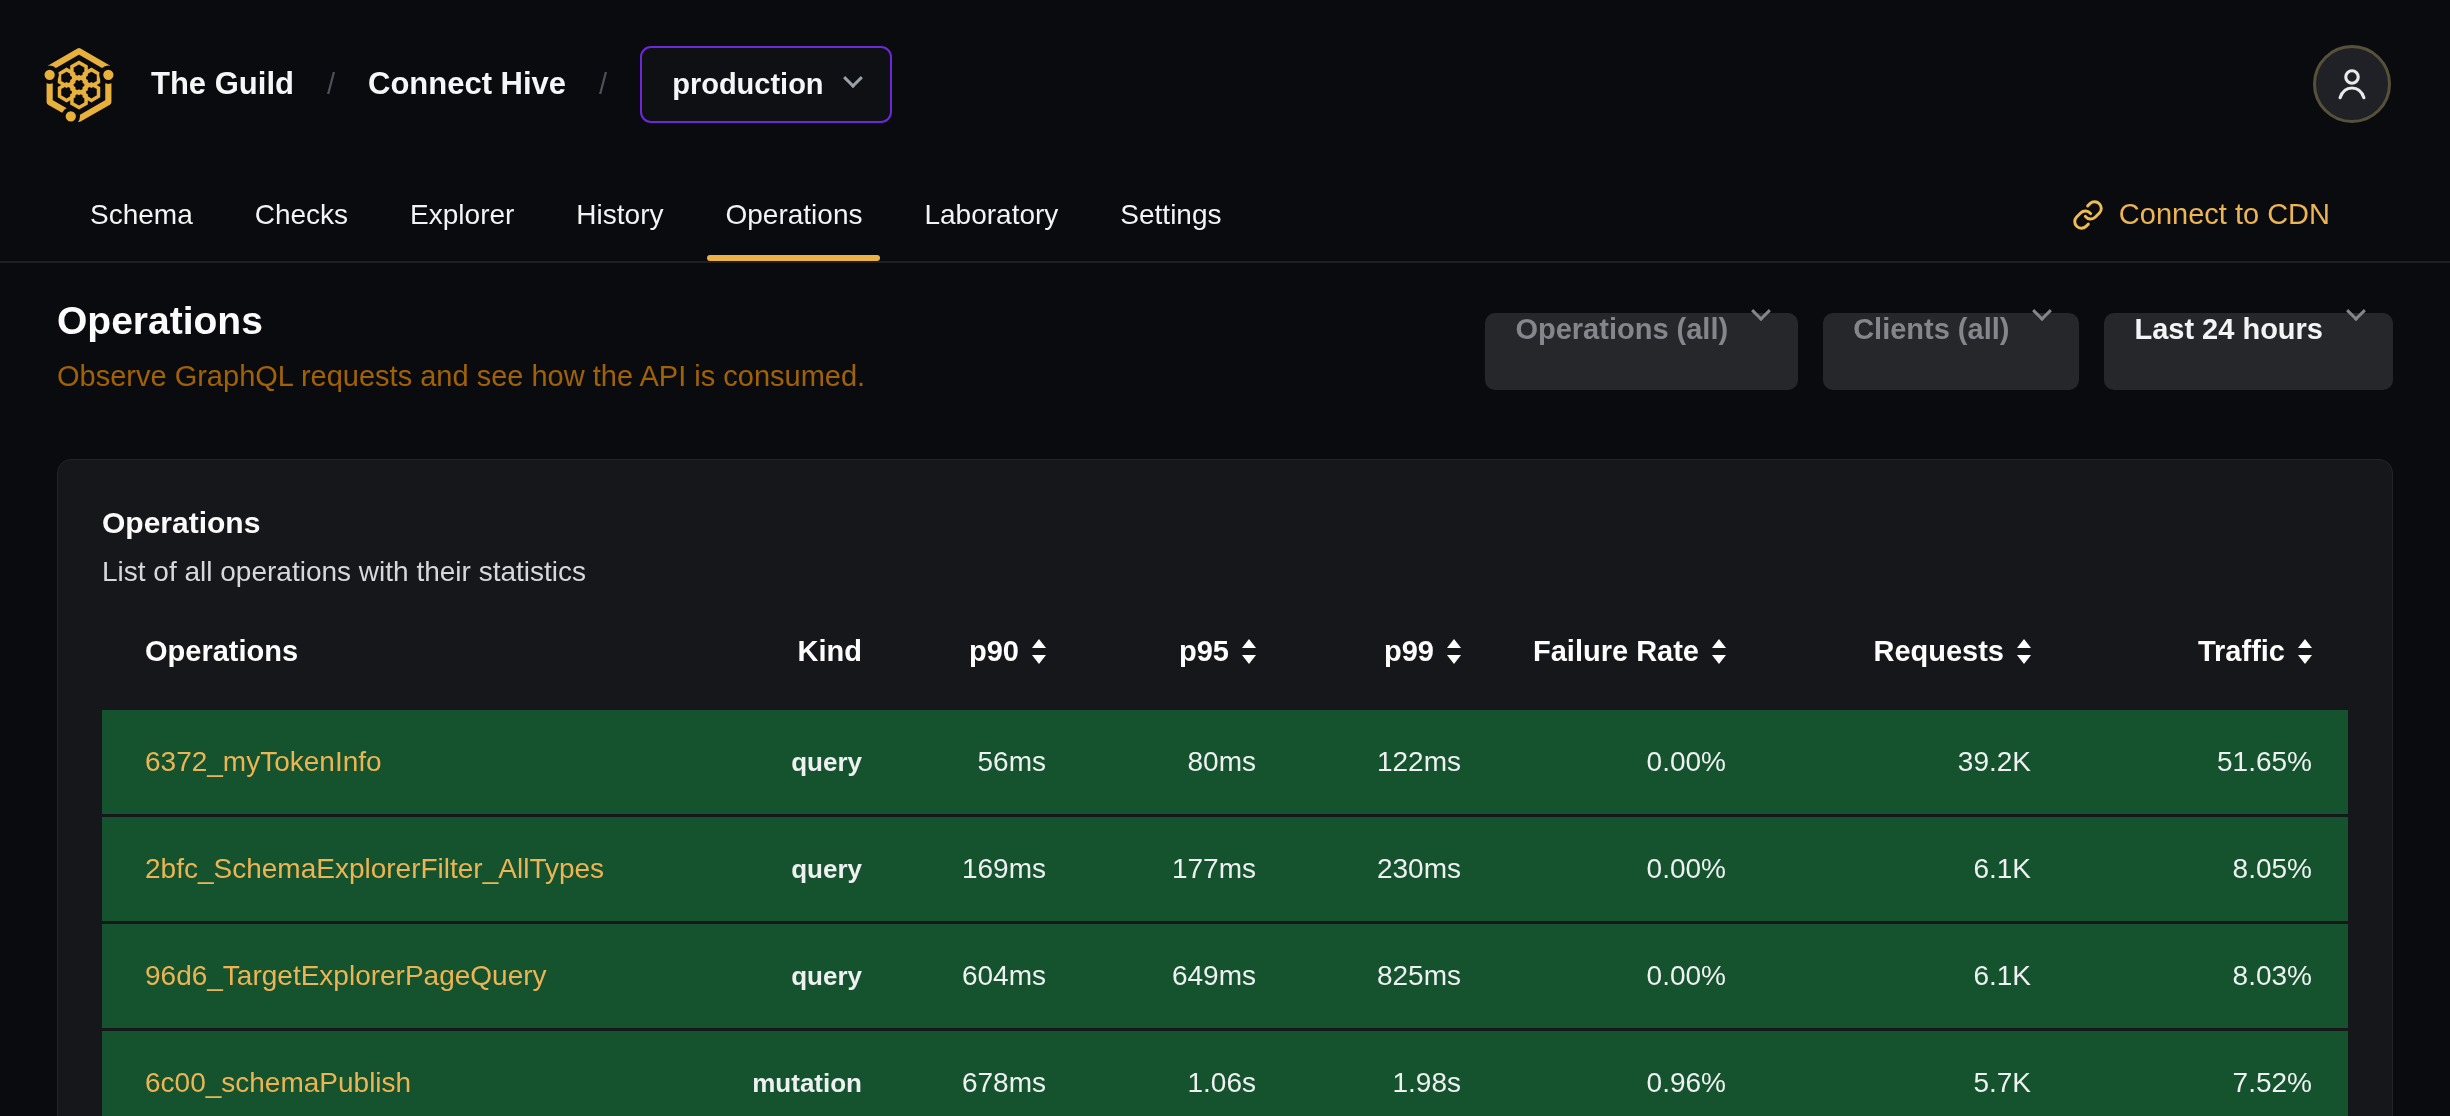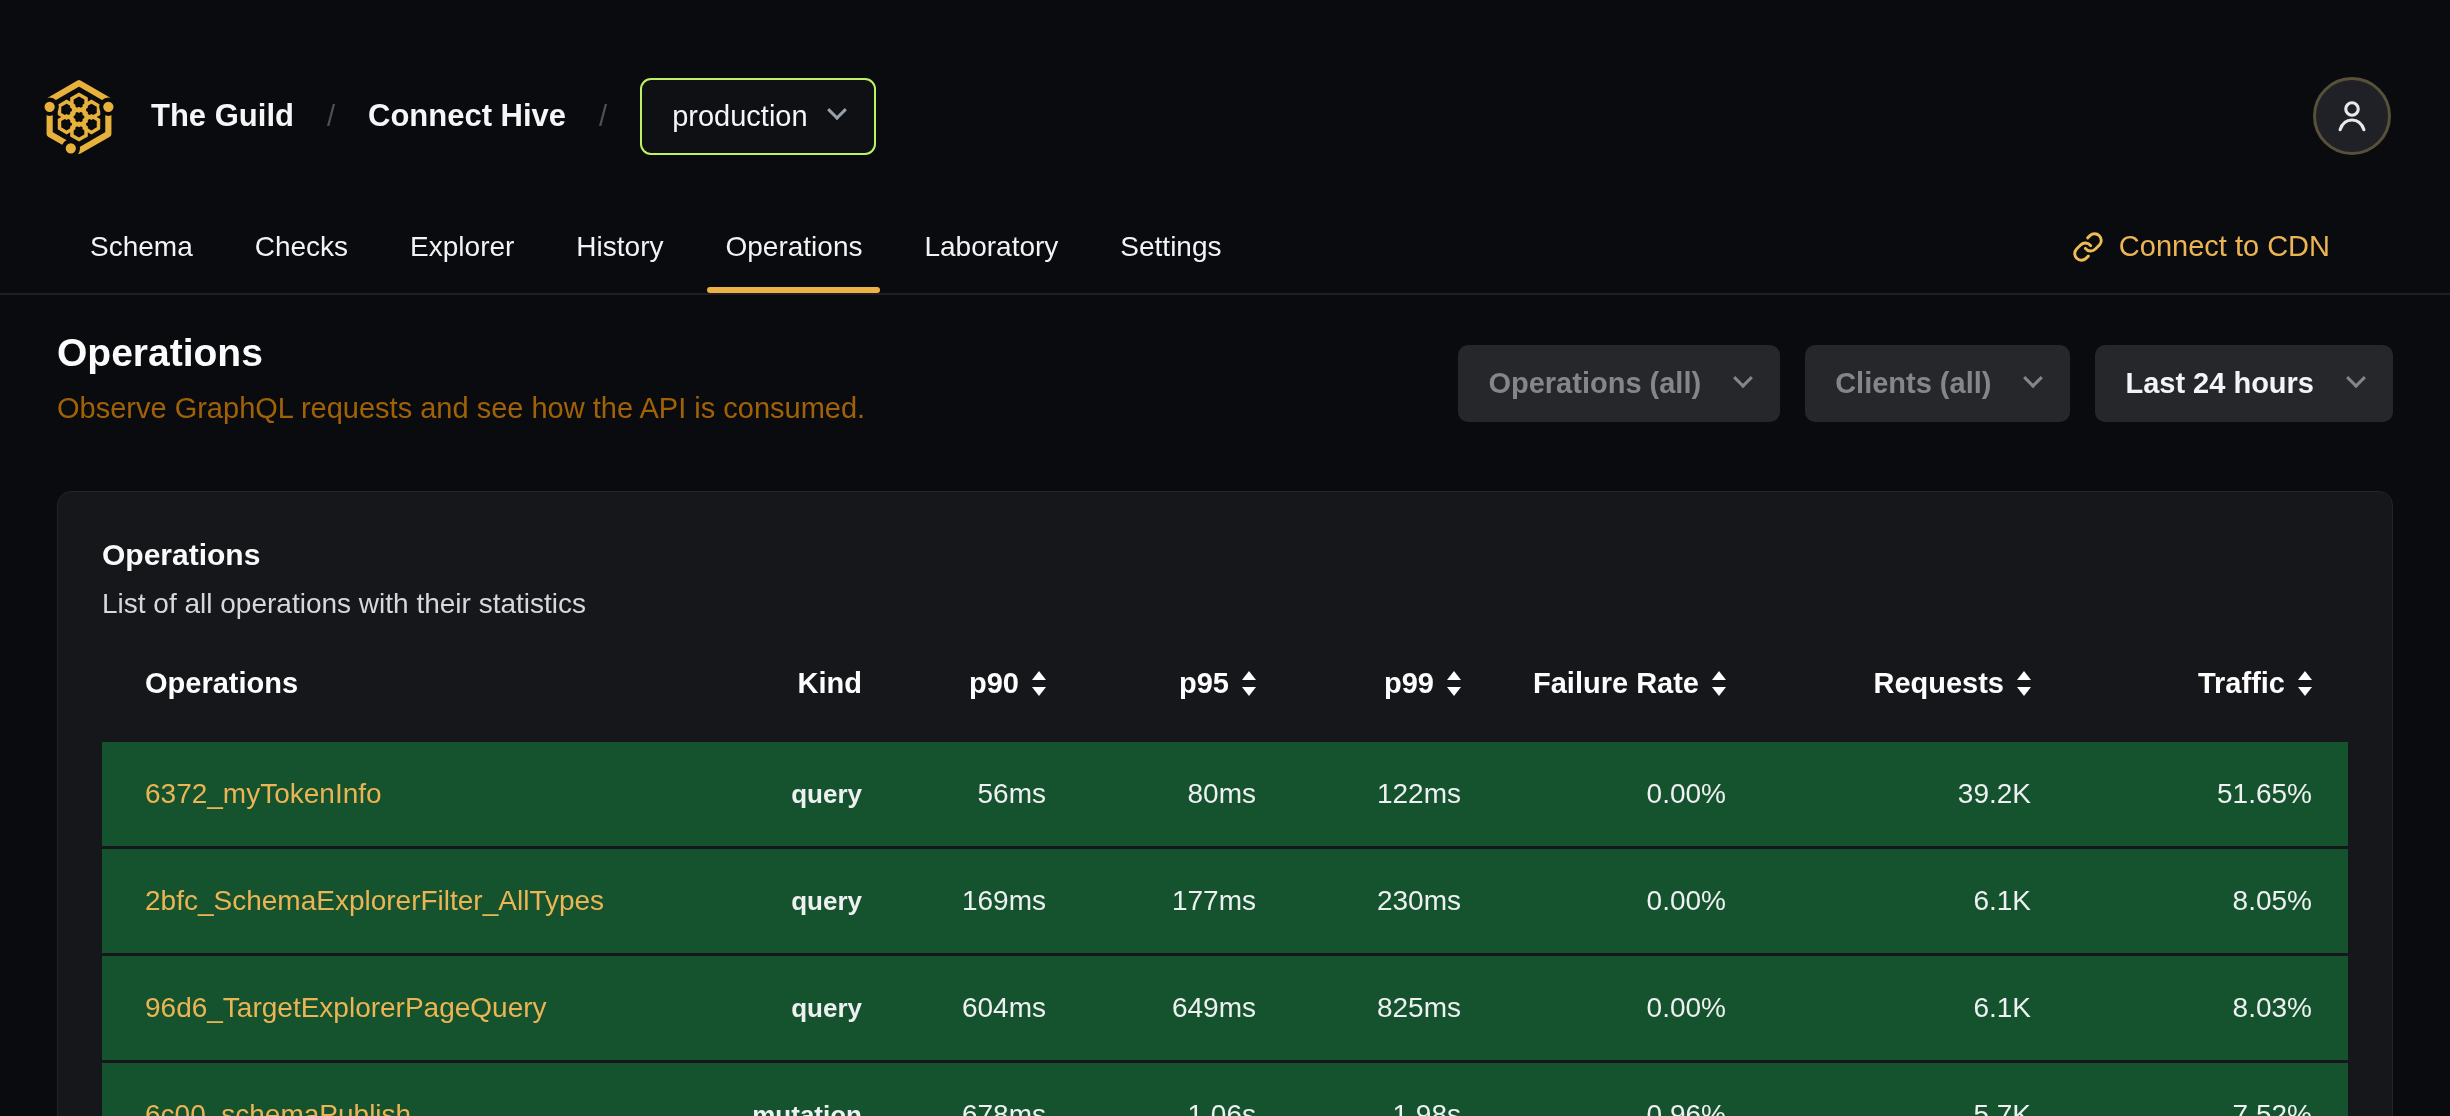--- a/index.html
+++ b/index.html
@@ -5,29 +5,29 @@
   * { margin:0; padding:0; box-sizing:border-box; }
   html,body { width:2450px; height:1116px; overflow:hidden; }
   body {
     background:var(--page-bg,#0a0b0e);
     font-family:"Liberation Sans", sans-serif;
     color:#ffffff;
     -webkit-font-smoothing:antialiased;
   }
 
   
-  .topbar { display:flex; align-items:center; height:168px; padding:0 59px 0 40px;margin-top:32px; }
+  .topbar { display:flex; align-items:center; height:168px; padding:0 59px 0 40px; }
   .brand { display:flex; align-items:center; gap:33px; }
   .brand .org, .brand .project { font-size:31px; font-weight:600; color:#f5f6f7; }
   .brand .sep { font-size:29px; color:#4c5058; font-weight:400; }
   .logo-box { width:78px; height:82px; display:flex; align-items:center; justify-content:center; }
   .env-btn {
     display:flex; align-items:center; gap:22px; height:77px; padding:0 30px;
-    background:#0e1014; border:2px solid #bef264; border-radius:11px;
-    font-size:29px; font-weight:400; color:#f5f6f7; cursor:pointer;
+    background:#0e1014; border:2px solid #6d28d9; border-radius:11px;
+    font-size:29px; font-weight:700; color:#f5f6f7; cursor:pointer;
   }
   .chev {
     width:14px; height:14px; border-right:3px solid #9aa0a8; border-bottom:3px solid #9aa0a8;
     transform:rotate(45deg) translate(-2px,-2px); display:inline-block; margin-top:-6px;
   }
   .avatar {
     margin-left:auto; width:78px; height:78px; border-radius:50%;
     background:#202126; border:3px solid #58513a;
     display:flex; align-items:center; justify-content:center; cursor:pointer;
   }
@@ -52,21 +52,21 @@
   }
 
   
   .content { padding:0 57px; }
   .page-head { display:flex; justify-content:space-between; align-items:flex-start; margin-top:36px; }
   .page-title { font-size:39px; font-weight:700; color:#fbfbfc; }
   .page-sub { margin-top:17px; font-size:29px; color:#a16207; }
   .filters { display:flex; gap:25px; margin-top:14px; }
   .filter-btn {
     height:77px; padding:0 30px; background:#26272a; border:none; border-radius:10px;
-    display:flex; align-items:center; gap:35px; font-size:29px; font-weight:600;
+    display:flex; gap:26px; font-size:29px; font-weight:600;
     color:#f3f4f5; cursor:pointer; white-space:nowrap;
   }
   .filter-btn .chev { border-color:#84868b; }
   .filter-btn.muted { color:#84868b; }
 
   
   .card {
     margin-top:66px; height:920px; background:#16171a;
     border:1px solid #232428; border-radius:14px; padding:46px 44px;
   }

